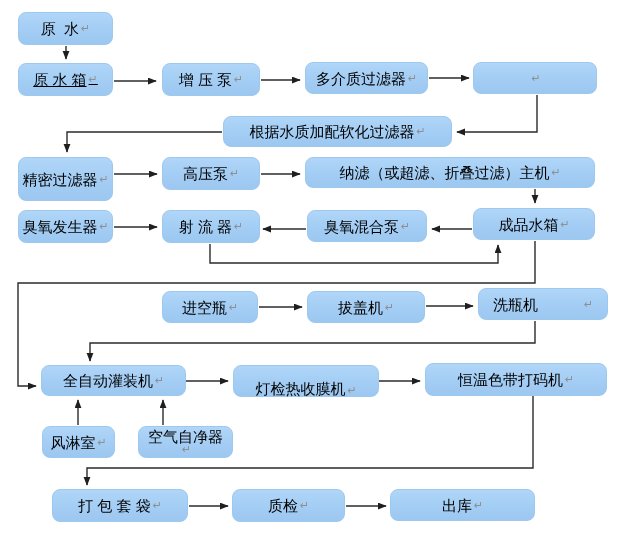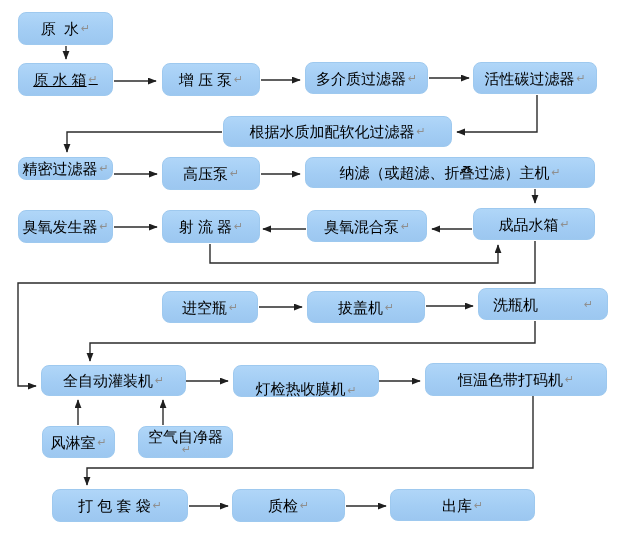--- a/index.html
+++ b/index.html
@@ -80,28 +80,28 @@
 
   <div class="node" style="left:162px;top:63px;width:98px;height:33px;">
     <span class="lbl">增 压 泵</span><span class="ret">↵</span>
   </div>
 
   <div class="node" style="left:305px;top:62px;width:123px;height:32px;">
     <span class="lbl">多介质过滤器</span><span class="ret">↵</span>
   </div>
 
   <div class="node" style="left:473px;top:62px;width:124px;height:32px;">
-    <span class="lbl">活性碳过滤器</span><span class="ret">↵</span>
+    <span class="ret">↵</span>
   </div>
 
   <div class="node" style="left:223px;top:116px;width:229px;height:31px;">
     <span class="lbl">根据水质加配软化过滤器</span><span class="ret">↵</span>
   </div>
 
-  <div class="node" style="left:18px;top:157px;width:95px;height:23px;">
+  <div class="node" style="left:18px;top:157px;width:95px;height:44px;">
     <span class="lbl">精密过滤器</span><span class="ret">↵</span>
   </div>
 
   <div class="node" style="left:162px;top:157px;width:98px;height:33px;">
     <span class="lbl">高压泵</span><span class="ret">↵</span>
   </div>
 
   <div class="node" style="left:305px;top:157px;width:290px;height:31px;">
     <span class="lbl">纳滤（或超滤、折叠过滤）主机</span><span class="ret">↵</span>
   </div>

